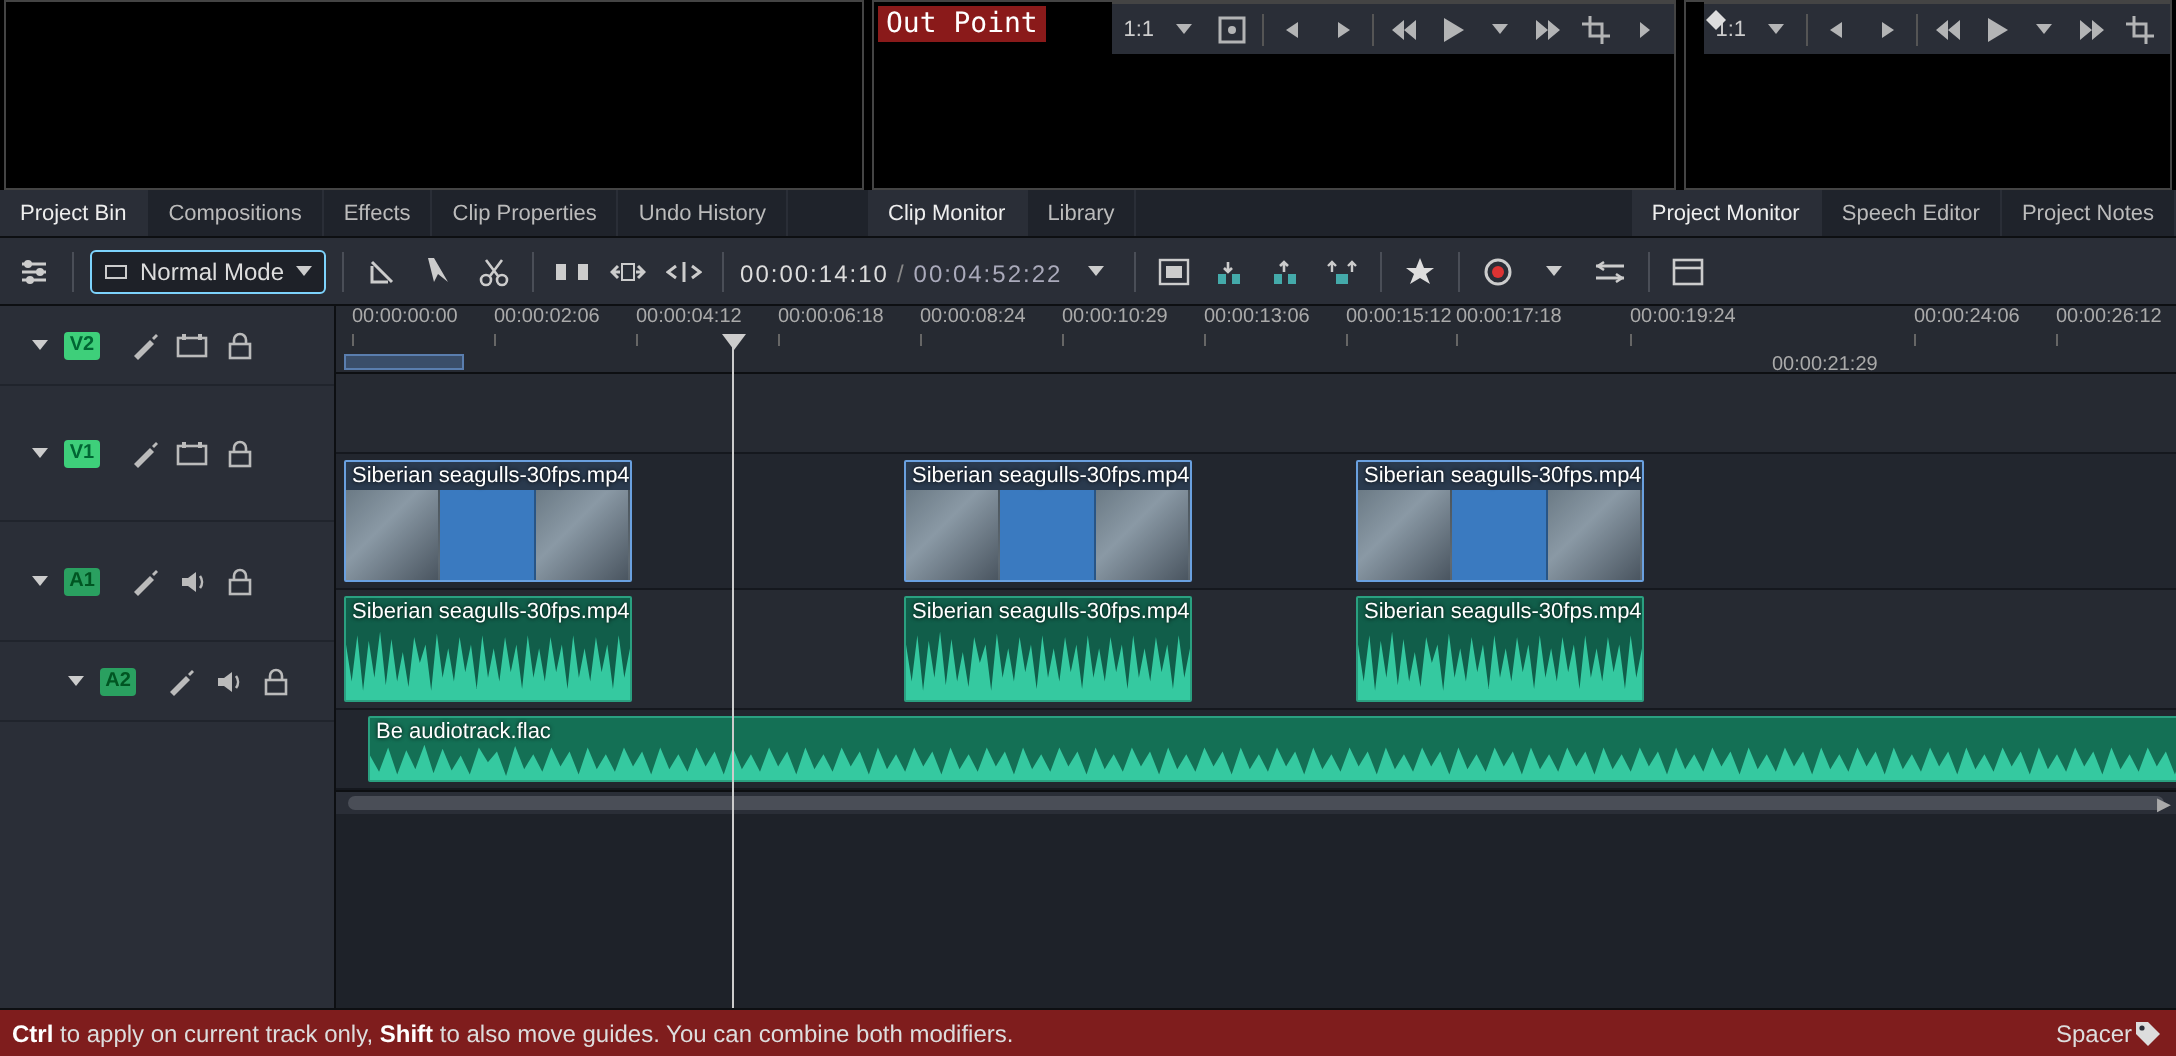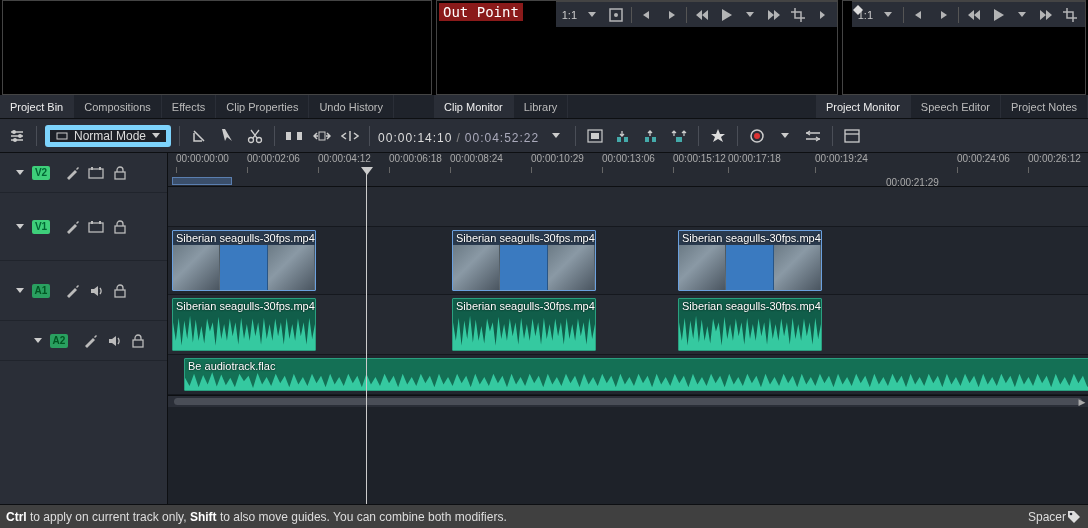--- a/index.html
+++ b/index.html
@@ -22,21 +22,21 @@
 .tab-group-left { display: flex; }
 .tab-group-mid { display: flex; margin-left: 40px; }
 .tab-group-right { display: flex; margin-left: auto; }
 .tab { padding: 0 10px; display: flex; align-items: center; font-size: 11px; color: #bbb; cursor: pointer; border-right: 1px solid #2a2e37; }
 .tab.active { background: #2a2e37; color: #eee; }
 
 
 .main-toolbar { height: 34px; background: #2a2e37; display: flex; align-items: center; padding: 0 6px; gap: 6px; border-bottom: 1px solid #0d0f12; }
 .tb-btn { width: 22px; height: 22px; display: flex; align-items: center; justify-content: center; cursor: pointer; border-radius: 2px; }
 .tb-sep { width: 1px; height: 20px; background: #4a4e57; margin: 0 2px; }
-.mode-select { background: #1e2128; border: 5px solid #7dd3fc; border-radius: 3px; height: 22px; display: flex; align-items: center; padding: 0 6px; gap: 6px; cursor: pointer; font-size: 11px; min-width: 110px; }
+.mode-select { background: #1e2128; border: 1px solid #7dd3fc; border-radius: 3px; height: 22px; display: flex; align-items: center; padding: 0 6px; gap: 6px; cursor: pointer; font-size: 11px; min-width: 110px; }
 .timecode { font-family: "Consolas", monospace; font-size: 17px; letter-spacing: 1px; color: #eef; }
 .timecode .sep { color: #888; margin: 0 4px; }
 
 
 .timeline-area { position: relative; height: 351px; background: #20242c; display: flex; }
 .track-headers { width: 168px; background: #2a2e37; border-right: 1px solid #0d0f12; display: flex; flex-direction: column; }
 .master-row { height: 34px; display: flex; align-items: center; justify-content: center; font-size: 11px; color: #bbb; border-bottom: 1px solid #1a1d24; }
 .track-header { display: flex; align-items: center; gap: 6px; padding-left: 14px; border-bottom: 1px solid #20242c; }
 .track-header.h-small { height: 40px; }
 .track-header.h-big { height: 68px; }
@@ -72,21 +72,21 @@
 .clip.aclip { background: #115e4a; border-color: #2aa080; }
 .clip.aclip.long { background: #147055; }
 .wave { position: absolute; left: 0; right: 0; bottom: 0; top: 14px; }
 .wave svg { width: 100%; height: 100%; }
 
 .hscroll { height: 12px; background: #2a2e37; border-top: 1px solid #0d0f12; position: relative; }
 .hscroll .thumb { position: absolute; left: 6px; right: 6px; top: 2px; bottom: 2px; background: #4a4e57; border-radius: 4px; }
 .scroll-btn-right { position: absolute; right: 0; top: 0; width: 12px; height: 12px; display: flex; align-items: center; justify-content: center; cursor: pointer; font-size: 9px; color: #aaa; }
 
 
-.status-bar { display: flex; align-items: center; height: 24px; background: #404040; padding: 0 6px; font-size: 11px; color: #ccc; border-top: 1px solid #0d0f12; }
+.status-bar { display: flex; align-items: center; height: 24px; background: #7f1d1d; padding: 0 6px; font-size: 11px; color: #ccc; border-top: 1px solid #0d0f12; }
 .status-right { margin-left: auto; display: flex; align-items: center; gap: 0; }
 .tag-ico { width: 16px; height: 16px; }
 
 
 b { font-weight: bold; color: #fff; }
 .chev-down { display: inline-block; width: 0; height: 0; border-left: 4px solid transparent; border-right: 4px solid transparent; border-top: 5px solid #ccc; }
 .chev-right-sm { display: inline-block; width: 0; height: 0; border-top: 4px solid transparent; border-bottom: 4px solid transparent; border-left: 5px solid #ccc; }
 </style>
 </head>
 <body>
@@ -449,21 +449,21 @@
   </div>
 
   <div class="timeline-body">
     <div class="ruler">
 
       <div class="zone-bar" style="left:4px; width:60px;"></div>
     <div class="ruler-tick" style="left: 8px;">00:00:00:00</div>
         <div class="ruler-tick" style="left: 79px;">00:00:02:06</div>
         <div class="ruler-tick" style="left: 150px;">00:00:04:12</div>
         <div class="ruler-tick" style="left: 221px;">00:00:06:18</div>
-        <div class="ruler-tick" style="left: 282px;">00:00:08:24</div>
+        <div class="ruler-tick" style="left: 292px;">00:00:08:24</div>
         <div class="ruler-tick" style="left: 363px;">00:00:10:29</div>
         <div class="ruler-tick" style="left: 434px;">00:00:13:06</div>
         <div class="ruler-tick" style="left: 505px;">00:00:15:12</div>
         <div class="ruler-tick" style="left: 560px;">00:00:17:18</div>
         <div class="ruler-tick" style="left: 647px;">00:00:19:24</div>
         <div class="ruler-tick" style="left: 718px; margin-top: 24px;">00:00:21:29</div>
         <div class="ruler-tick" style="left: 789px;">00:00:24:06</div>
         <div class="ruler-tick" style="left: 860px;">00:00:26:12</div>
       </div>
     <div class="playhead" style="left:198px;"></div>

